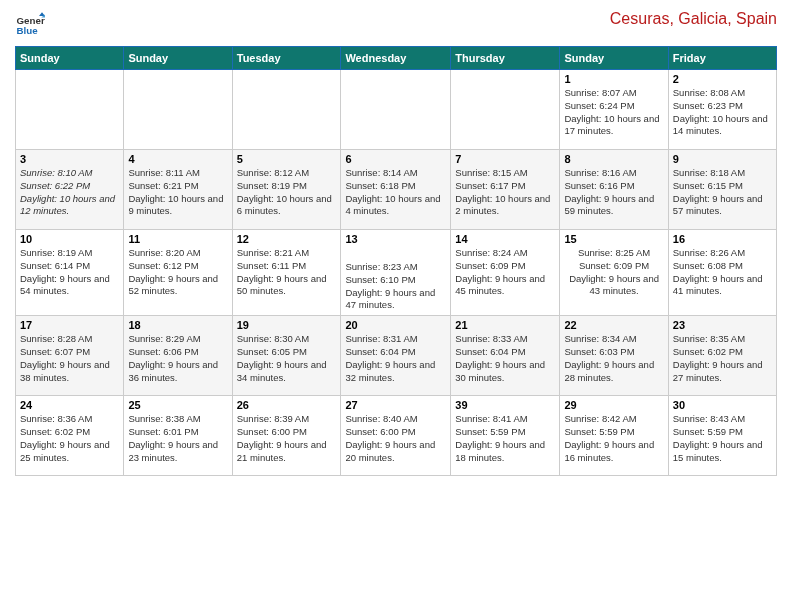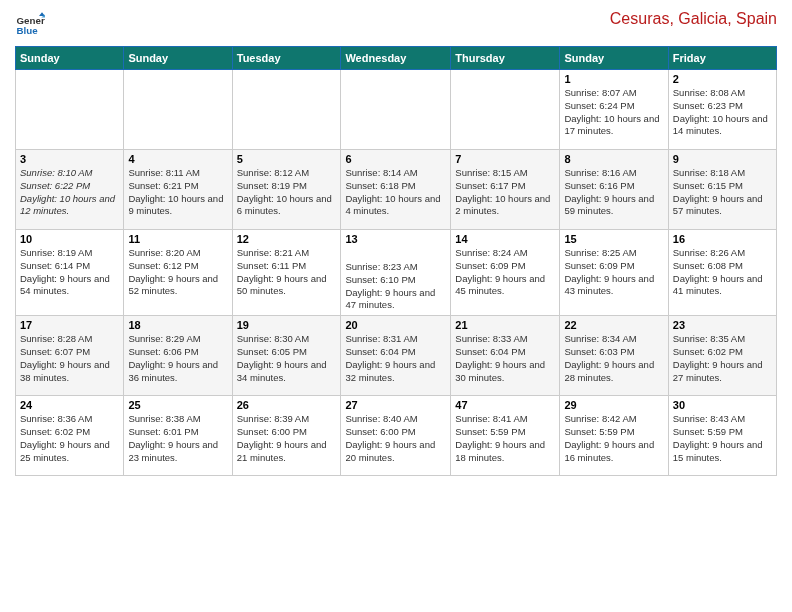--- a/index.html
+++ b/index.html
@@ -202,21 +202,21 @@
 Daylight: 9 hours and 47 minutes.</div>
           </td>
           <td>
             <span class="day-num">14</span>
             <div class="day-info" style="white-space: pre-line;">Sunrise: 8:24 AM
 Sunset: 6:09 PM
 Daylight: 9 hours and 45 minutes.</div>
           </td>
           <td>
             <span class="day-num">15</span>
-            <div class="day-info" style="white-space: pre-line;">Sunrise: 8:25 AM
+            <div class="day-info" style="white-space: pre-line; text-align: center;">Sunrise: 8:25 AM
 Sunset: 6:09 PM
 Daylight: 9 hours and 43 minutes.</div>
           </td>
           <td>
             <span class="day-num">16</span>
             <div class="day-info" style="white-space: pre-line;">Sunrise: 8:26 AM
 Sunset: 6:08 PM
 Daylight: 9 hours and 41 minutes.</div>
           </td>
         </tr>
@@ -283,21 +283,21 @@
 Sunset: 6:00 PM
 Daylight: 9 hours and 21 minutes.</div>
           </td>
           <td>
             <span class="day-num">27</span>
             <div class="day-info" style="white-space: pre-line;">Sunrise: 8:40 AM
 Sunset: 6:00 PM
 Daylight: 9 hours and 20 minutes.</div>
           </td>
           <td>
-            <span class="day-num">47</span>
+            <span class="day-num">39</span>
             <div class="day-info" style="white-space: pre-line;">Sunrise: 8:41 AM
 Sunset: 5:59 PM
 Daylight: 9 hours and 18 minutes.</div>
           </td>
           <td>
             <span class="day-num">29</span>
             <div class="day-info" style="white-space: pre-line;">Sunrise: 8:42 AM
 Sunset: 5:59 PM
 Daylight: 9 hours and 16 minutes.</div>
           </td>

